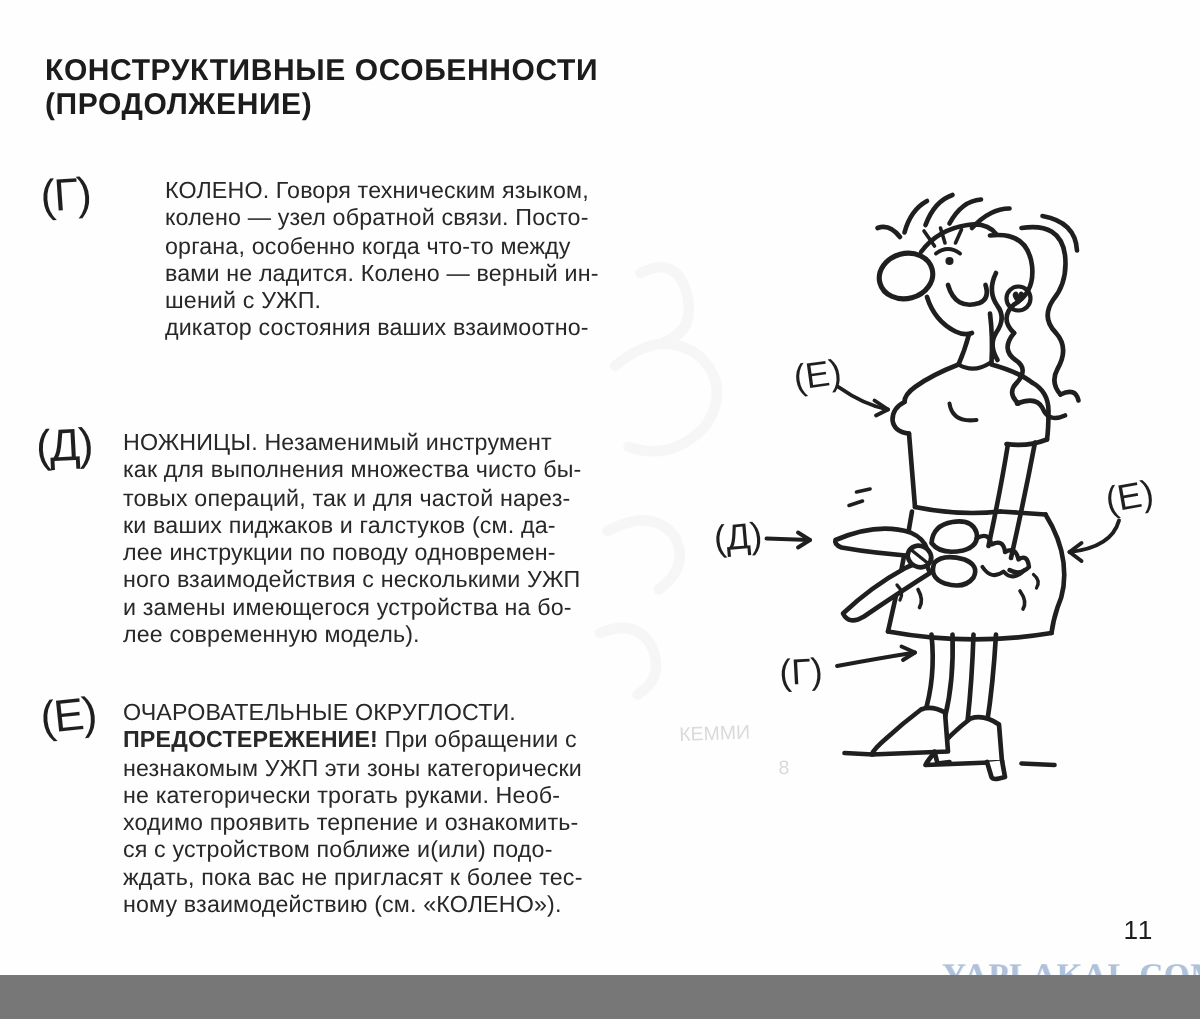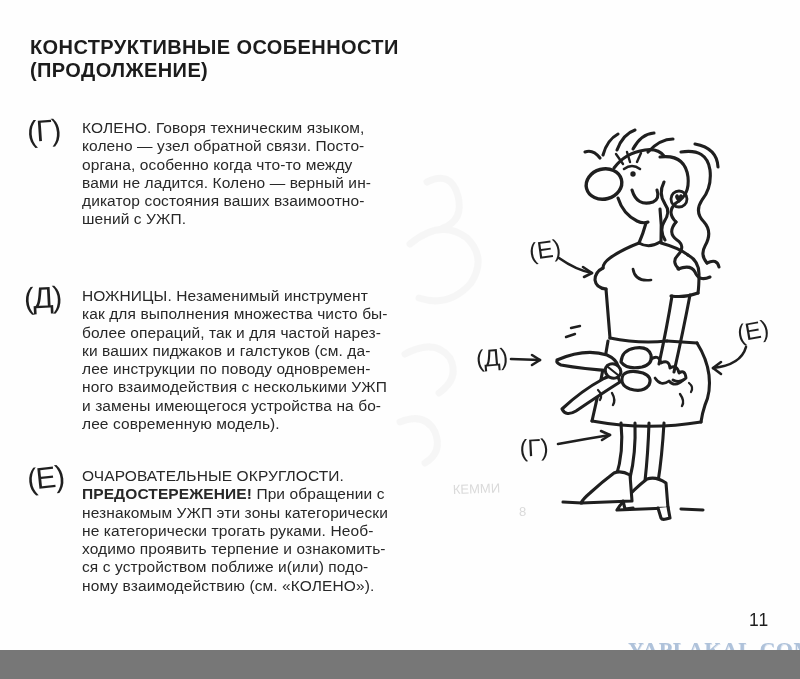--- a/index.html
+++ b/index.html
@@ -14,21 +14,21 @@
     color:#1c1c1c;white-space:pre-line;
   }
   .marker{
     position:absolute;font-size:30px;color:#1f1f1f;line-height:1;
     letter-spacing:-1px;
   }
   .mk-g{left:27px;top:116px;transform:rotate(-4deg);}
   .mk-d{left:24px;top:283px;transform:rotate(-3deg);}
   .mk-e{left:27px;top:463px;transform:rotate(-6deg);}
   .par{position:absolute;left:82px;width:336px;font-size:15.5px;line-height:18.3px;color:#282828;letter-spacing:.1px;}
-  .p-g{top:119px;}
+  .p-g{top:119px;margin-left:28px;}
   .p-d{top:287px;}
   .p-e{top:467px;}
   .tline{white-space:nowrap;}
   .tline .b{font-weight:bold;text-align:right;}
   .cartoon{position:absolute;left:455px;top:122px;overflow:visible;}
   .pagenum{position:absolute;left:749px;top:610px;font-size:17.5px;color:#1d1d1d;letter-spacing:1px;}
   .watermark{
     position:absolute;left:628px;top:637px;
     font-family:"Liberation Serif",serif;font-weight:bold;
     font-size:22px;letter-spacing:.5px;color:#afc2da;
@@ -43,44 +43,45 @@
 
   <h1 class="title">КОНСТРУКТИВНЫЕ ОСОБЕННОСТИ
 (ПРОДОЛЖЕНИЕ)</h1>
 
   <span class="marker mk-g">(Г)</span>
   <div class="par p-g">
       <div class="tline">КОЛЕНО. Говоря техническим языком,</div>
       <div class="tline">колено — узел обратной связи. Посто-</div>
       <div class="tline">органа, особенно когда что-то между</div>
       <div class="tline">вами не ладится. Колено — верный ин-</div>
+      <div class="tline">шений с УЖП.</div>
       <div class="tline">дикатор состояния ваших взаимоотно-</div>
-      <div class="tline">шений с УЖП.</div>
     </div>
 
   <span class="marker mk-d">(Д)</span>
   <div class="par p-d">
       <div class="tline">НОЖНИЦЫ. Незаменимый инструмент</div>
       <div class="tline">как для выполнения множества чисто бы-</div>
-      <div class="tline">более операций, так и для частой нарез-</div>
+      <div class="tline">товых операций, так и для частой нарез-</div>
       <div class="tline">ки ваших пиджаков и галстуков (см. да-</div>
       <div class="tline">лее инструкции по поводу одновремен-</div>
       <div class="tline">ного взаимодействия с несколькими УЖП</div>
       <div class="tline">и замены имеющегося устройства на бо-</div>
       <div class="tline">лее современную модель).</div>
     </div>
 
   <span class="marker mk-e">(Е)</span>
   <div class="par p-e">
       <div class="tline">ОЧАРОВАТЕЛЬНЫЕ ОКРУГЛОСТИ.</div>
       <div class="tline"><span class="b">ПРЕДОСТЕРЕЖЕНИЕ!</span> При обращении с</div>
       <div class="tline">незнакомым УЖП эти зоны категорически</div>
       <div class="tline">не категорически трогать руками. Необ-</div>
       <div class="tline">ходимо проявить терпение и ознакомить-</div>
       <div class="tline">ся с устройством поближе и(или) подо-</div>
+      <div class="tline">ждать, пока вас не пригласят к более тес-</div>
       <div class="tline">ному взаимодействию (см. «КОЛЕНО»).</div>
     </div>
 
   <svg class="cartoon" width="345" height="445" viewBox="0 0 345 445">
 
     <g stroke="#9a9a9a" stroke-width="7" fill="none" opacity="0.07" stroke-linecap="round">
       <path d="M-28,60 Q-4,48 3,74 Q9,98 -12,106"></path>
       <path d="M-45,122 Q-14,96 12,116 Q32,136 16,161 Q-6,186 -36,176"></path>
       <path d="M-50,232 Q-20,216 -5,236 Q5,256 -16,271"></path>
       <path d="M-55,300 Q-30,290 -20,310 Q-12,330 -30,341"></path>

